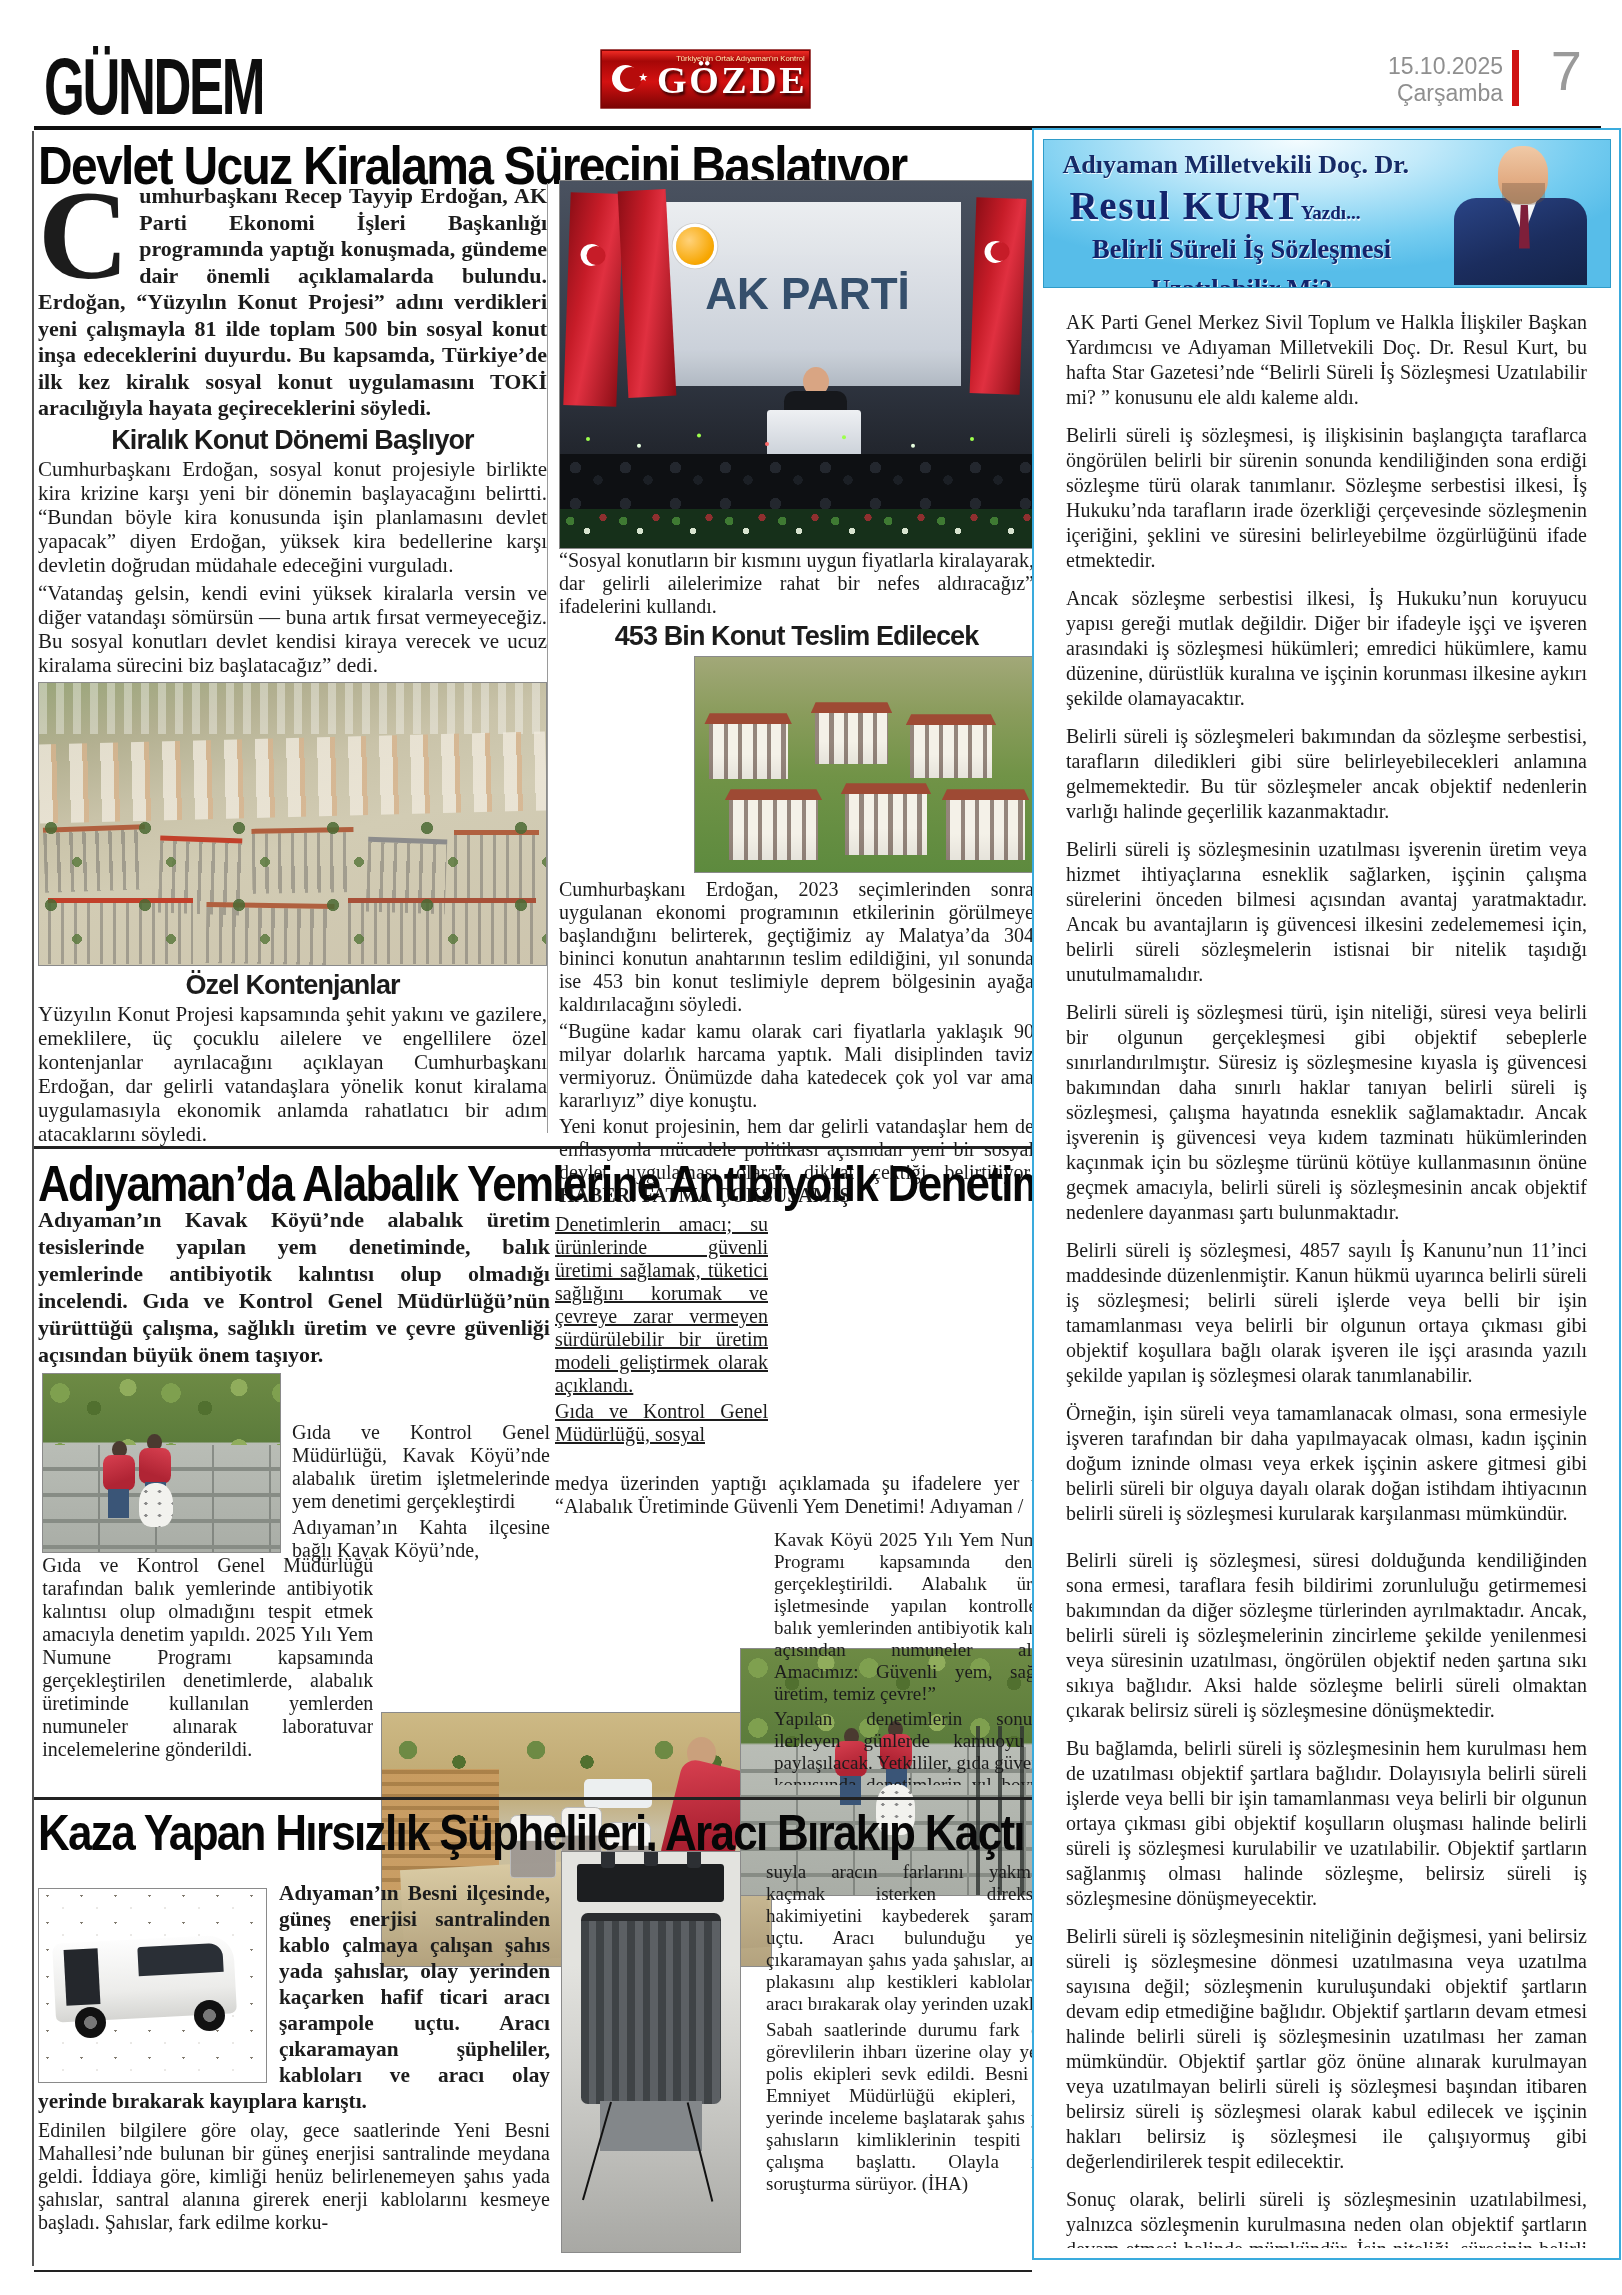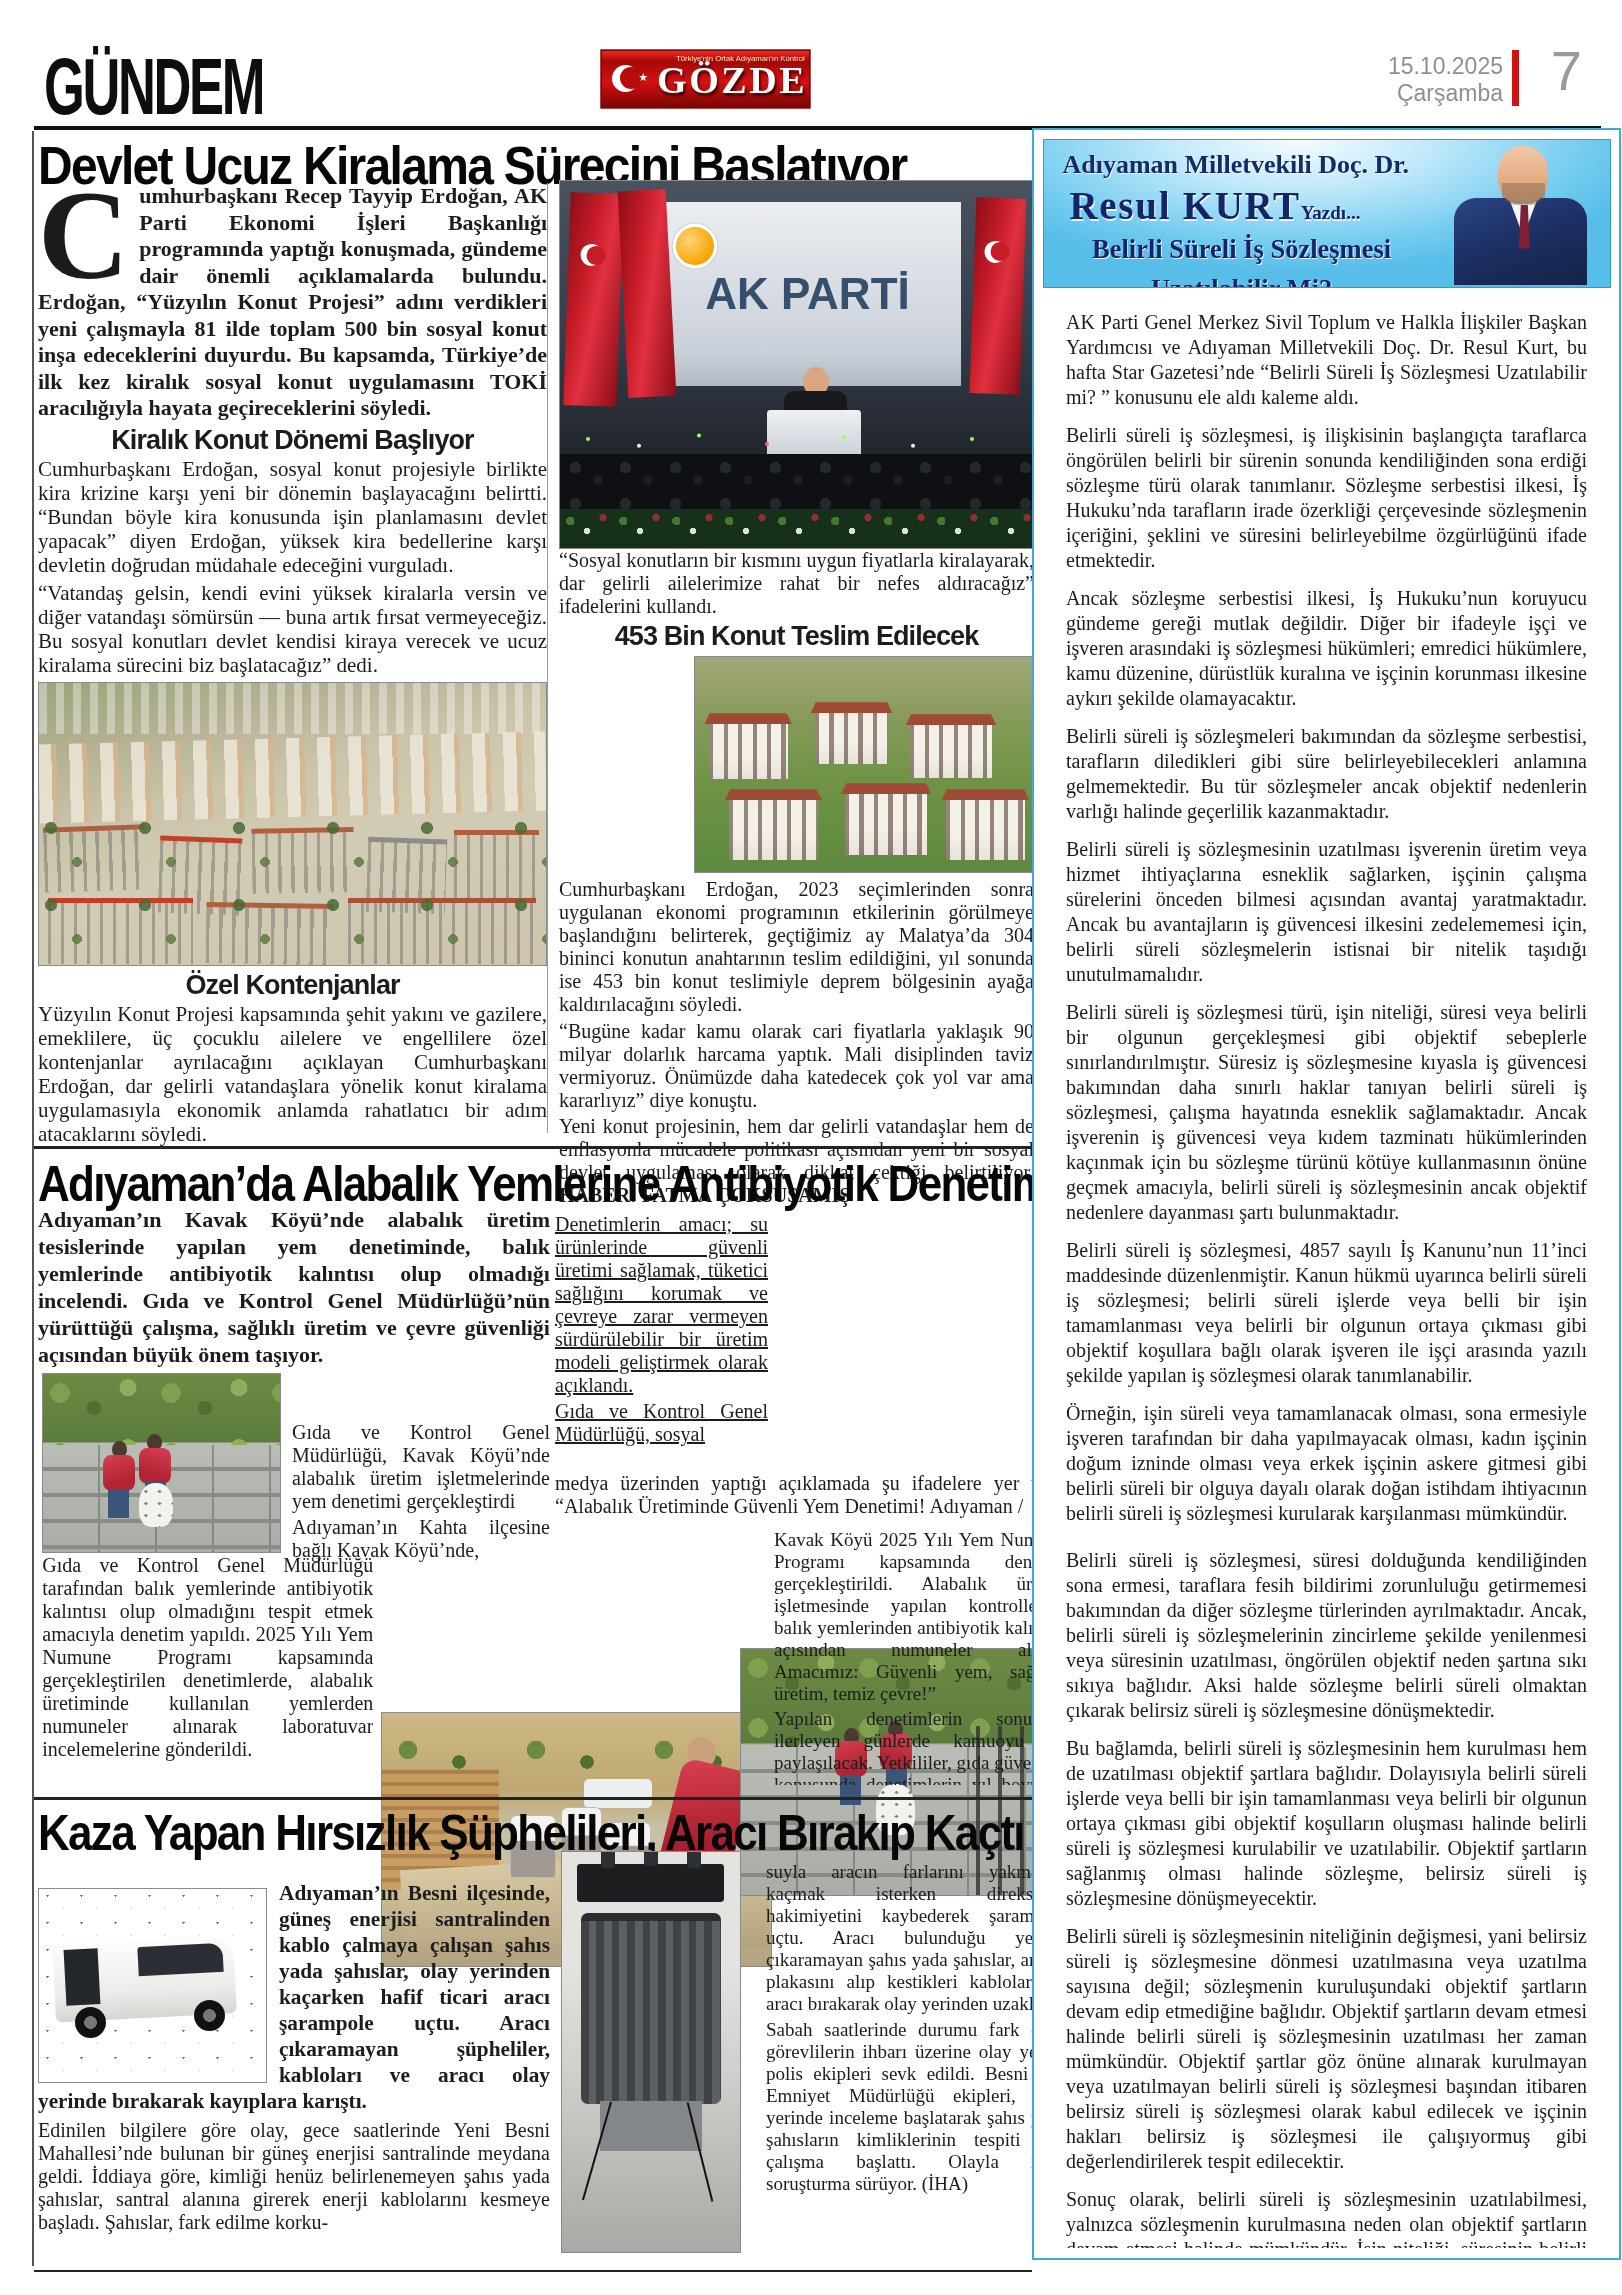--- a/index.html
+++ b/index.html
@@ -392,21 +392,21 @@
         <div class="po-body"></div>
         <div class="po-shirt"></div>
         <div class="po-tie"></div>
         <div class="po-head"></div>
         <div class="po-beard"></div>
       </div>
     </div>
     <div class="rk-text">
       <p>AK Parti Genel Merkez Sivil Toplum ve Halkla İlişkiler Başkan Yardımcısı ve Adıyaman Milletvekili Doç. Dr. Resul Kurt, bu hafta Star Gazetesi’nde “Belirli Süreli İş Sözleşmesi Uzatılabilir mi? ” konusunu ele aldı kaleme aldı.</p>
       <p>Belirli süreli iş sözleşmesi, iş ilişkisinin başlangıçta taraflarca öngörülen belirli bir sürenin sonunda kendiliğinden sona erdiği sözleşme türü olarak tanımlanır. Sözleşme serbestisi ilkesi, İş Hukuku’nda tarafların irade özerkliği çerçevesinde sözleşmenin içeriğini, şeklini ve süresini belirleyebilme özgürlüğünü ifade etmektedir.</p>
-      <p>Ancak sözleşme serbestisi ilkesi, İş Hukuku’nun koruyucu gündeme gereği mutlak değildir. Diğer bir ifadeyle işçi ve işveren arasındaki iş sözleşmesi hükümleri; emredici hükümlere, kamu düzenine, dürüstlük kuralına ve işçinin korunması ilkesine aykırı şekilde olamayacaktır.</p>
+      <p>Ancak sözleşme serbestisi ilkesi, İş Hukuku’nun koruyucu yapısı gereği mutlak değildir. Diğer bir ifadeyle işçi ve işveren arasındaki iş sözleşmesi hükümleri; emredici hükümlere, kamu düzenine, dürüstlük kuralına ve işçinin korunması ilkesine aykırı şekilde olamayacaktır.</p>
       <p>Belirli süreli iş sözleşmeleri bakımından da sözleşme serbestisi, tarafların diledikleri gibi süre belirleyebilecekleri anlamına gelmemektedir. Bu tür sözleşmeler ancak objektif nedenlerin varlığı halinde geçerlilik kazanmaktadır.</p>
       <p>Belirli süreli iş sözleşmesinin uzatılması işverenin üretim veya hizmet ihtiyaçlarına esneklik sağlarken, işçinin çalışma sürelerini önceden bilmesi açısından avantaj yaratmaktadır. Ancak bu avantajların iş güvencesi ilkesini zedelememesi için, belirli süreli sözleşmelerin istisnai bir nitelik taşıdığı unutulmamalıdır.</p>
       <p>Belirli süreli iş sözleşmesi türü, işin niteliği, süresi veya belirli bir olgunun gerçekleşmesi gibi objektif sebeplerle sınırlandırılmıştır. Süresiz iş sözleşmesine kıyasla iş güvencesi bakımından daha sınırlı haklar tanıyan belirli süreli iş sözleşmesi, çalışma hayatında esneklik sağlamaktadır. Ancak işverenin iş güvencesi veya kıdem tazminatı hükümlerinden kaçınmak için bu sözleşme türünü kötüye kullanmasının önüne geçmek amacıyla, belirli süreli iş sözleşmesinin ancak objektif nedenlere dayanması şartı bulunmaktadır.</p>
       <p>Belirli süreli iş sözleşmesi, 4857 sayılı İş Kanunu’nun 11’inci maddesinde düzenlenmiştir. Kanun hükmü uyarınca belirli süreli iş sözleşmesi; belirli süreli işlerde veya belli bir işin tamamlanması veya belirli bir olgunun ortaya çıkması gibi objektif koşullara bağlı olarak işveren ile işçi arasında yazılı şekilde yapılan iş sözleşmesi olarak tanımlanabilir.</p>
       <p>Örneğin, işin süreli veya tamamlanacak olması, sona ermesiyle işveren tarafından bir daha yapılmayacak olması, kadın işçinin doğum izninde olması veya erkek işçinin askere gitmesi gibi belirli süreli bir olguya dayalı olarak doğan istihdam ihtiyacının belirli süreli iş sözleşmesi kurularak karşılanması mümkündür.</p>
       <p class="gap">Belirli süreli iş sözleşmesi, süresi dolduğunda kendiliğinden sona ermesi, taraflara fesih bildirimi zorunluluğu getirmemesi bakımından da diğer sözleşme türlerinden ayrılmaktadır. Ancak, belirli süreli iş sözleşmelerinin zincirleme şekilde yenilenmesi veya süresinin uzatılması, öngörülen objektif neden şartına sıkı sıkıya bağlıdır. Aksi halde sözleşme belirli süreli olmaktan çıkarak belirsiz süreli iş sözleşmesine dönüşmektedir.</p>
       <p>Bu bağlamda, belirli süreli iş sözleşmesinin hem kurulması hem de uzatılması objektif şartlara bağlıdır. Dolayısıyla belirli süreli işlerde veya belli bir işin tamamlanması veya belirli bir olgunun ortaya çıkması gibi objektif koşulların oluşması halinde belirli süreli iş sözleşmesi kurulabilir ve uzatılabilir. Objektif şartların sağlanmış olması halinde sözleşme, belirsiz süreli iş sözleşmesine dönüşmeyecektir.</p>
       <p>Belirli süreli iş sözleşmesinin niteliğinin değişmesi, yani belirsiz süreli iş sözleşmesine dönmesi uzatılmasına veya uzatılma sayısına değil; sözleşmenin kuruluşundaki objektif şartların devam edip etmediğine bağlıdır. Objektif şartların devam etmesi halinde belirli süreli iş sözleşmesinin uzatılması her zaman mümkündür. Objektif şartlar göz önüne alınarak kurulmayan veya uzatılmayan belirli süreli iş sözleşmesi başından itibaren belirsiz süreli iş sözleşmesi olarak kabul edilecek ve işçinin hakları belirsiz iş sözleşmesi ile çalışıyormuş gibi değerlendirilerek tespit edilecektir.</p>
       <p>Sonuç olarak, belirli süreli iş sözleşmesinin uzatılabilmesi, yalnızca sözleşmenin kurulmasına neden olan objektif şartların devam etmesi halinde mümkündür. İşin niteliği, süresinin belirli olması veya belirli bir olgunun gerçekleşmesi gibi nedenler ortadan kalktığında, sözleşmenin belirli süreli olarak devam etmesi mümkün olamayacaktır. Bu nedenle, belirli süreli iş sözleşmesinin uzatılması kararı alınırken, işveren tarafından objektif nedenleri somut şekilde ortaya konulması ve bu nedenlerin sürekliliğini ispat edebilmesi büyük önem taşımaktadır. Aksi halde yapılan uzatma, şekil olarak belirli süreli görünse dahi fiilen belirsiz süreli iş sözleşmesi niteliği kazanacaktır.</p>
     </div>

